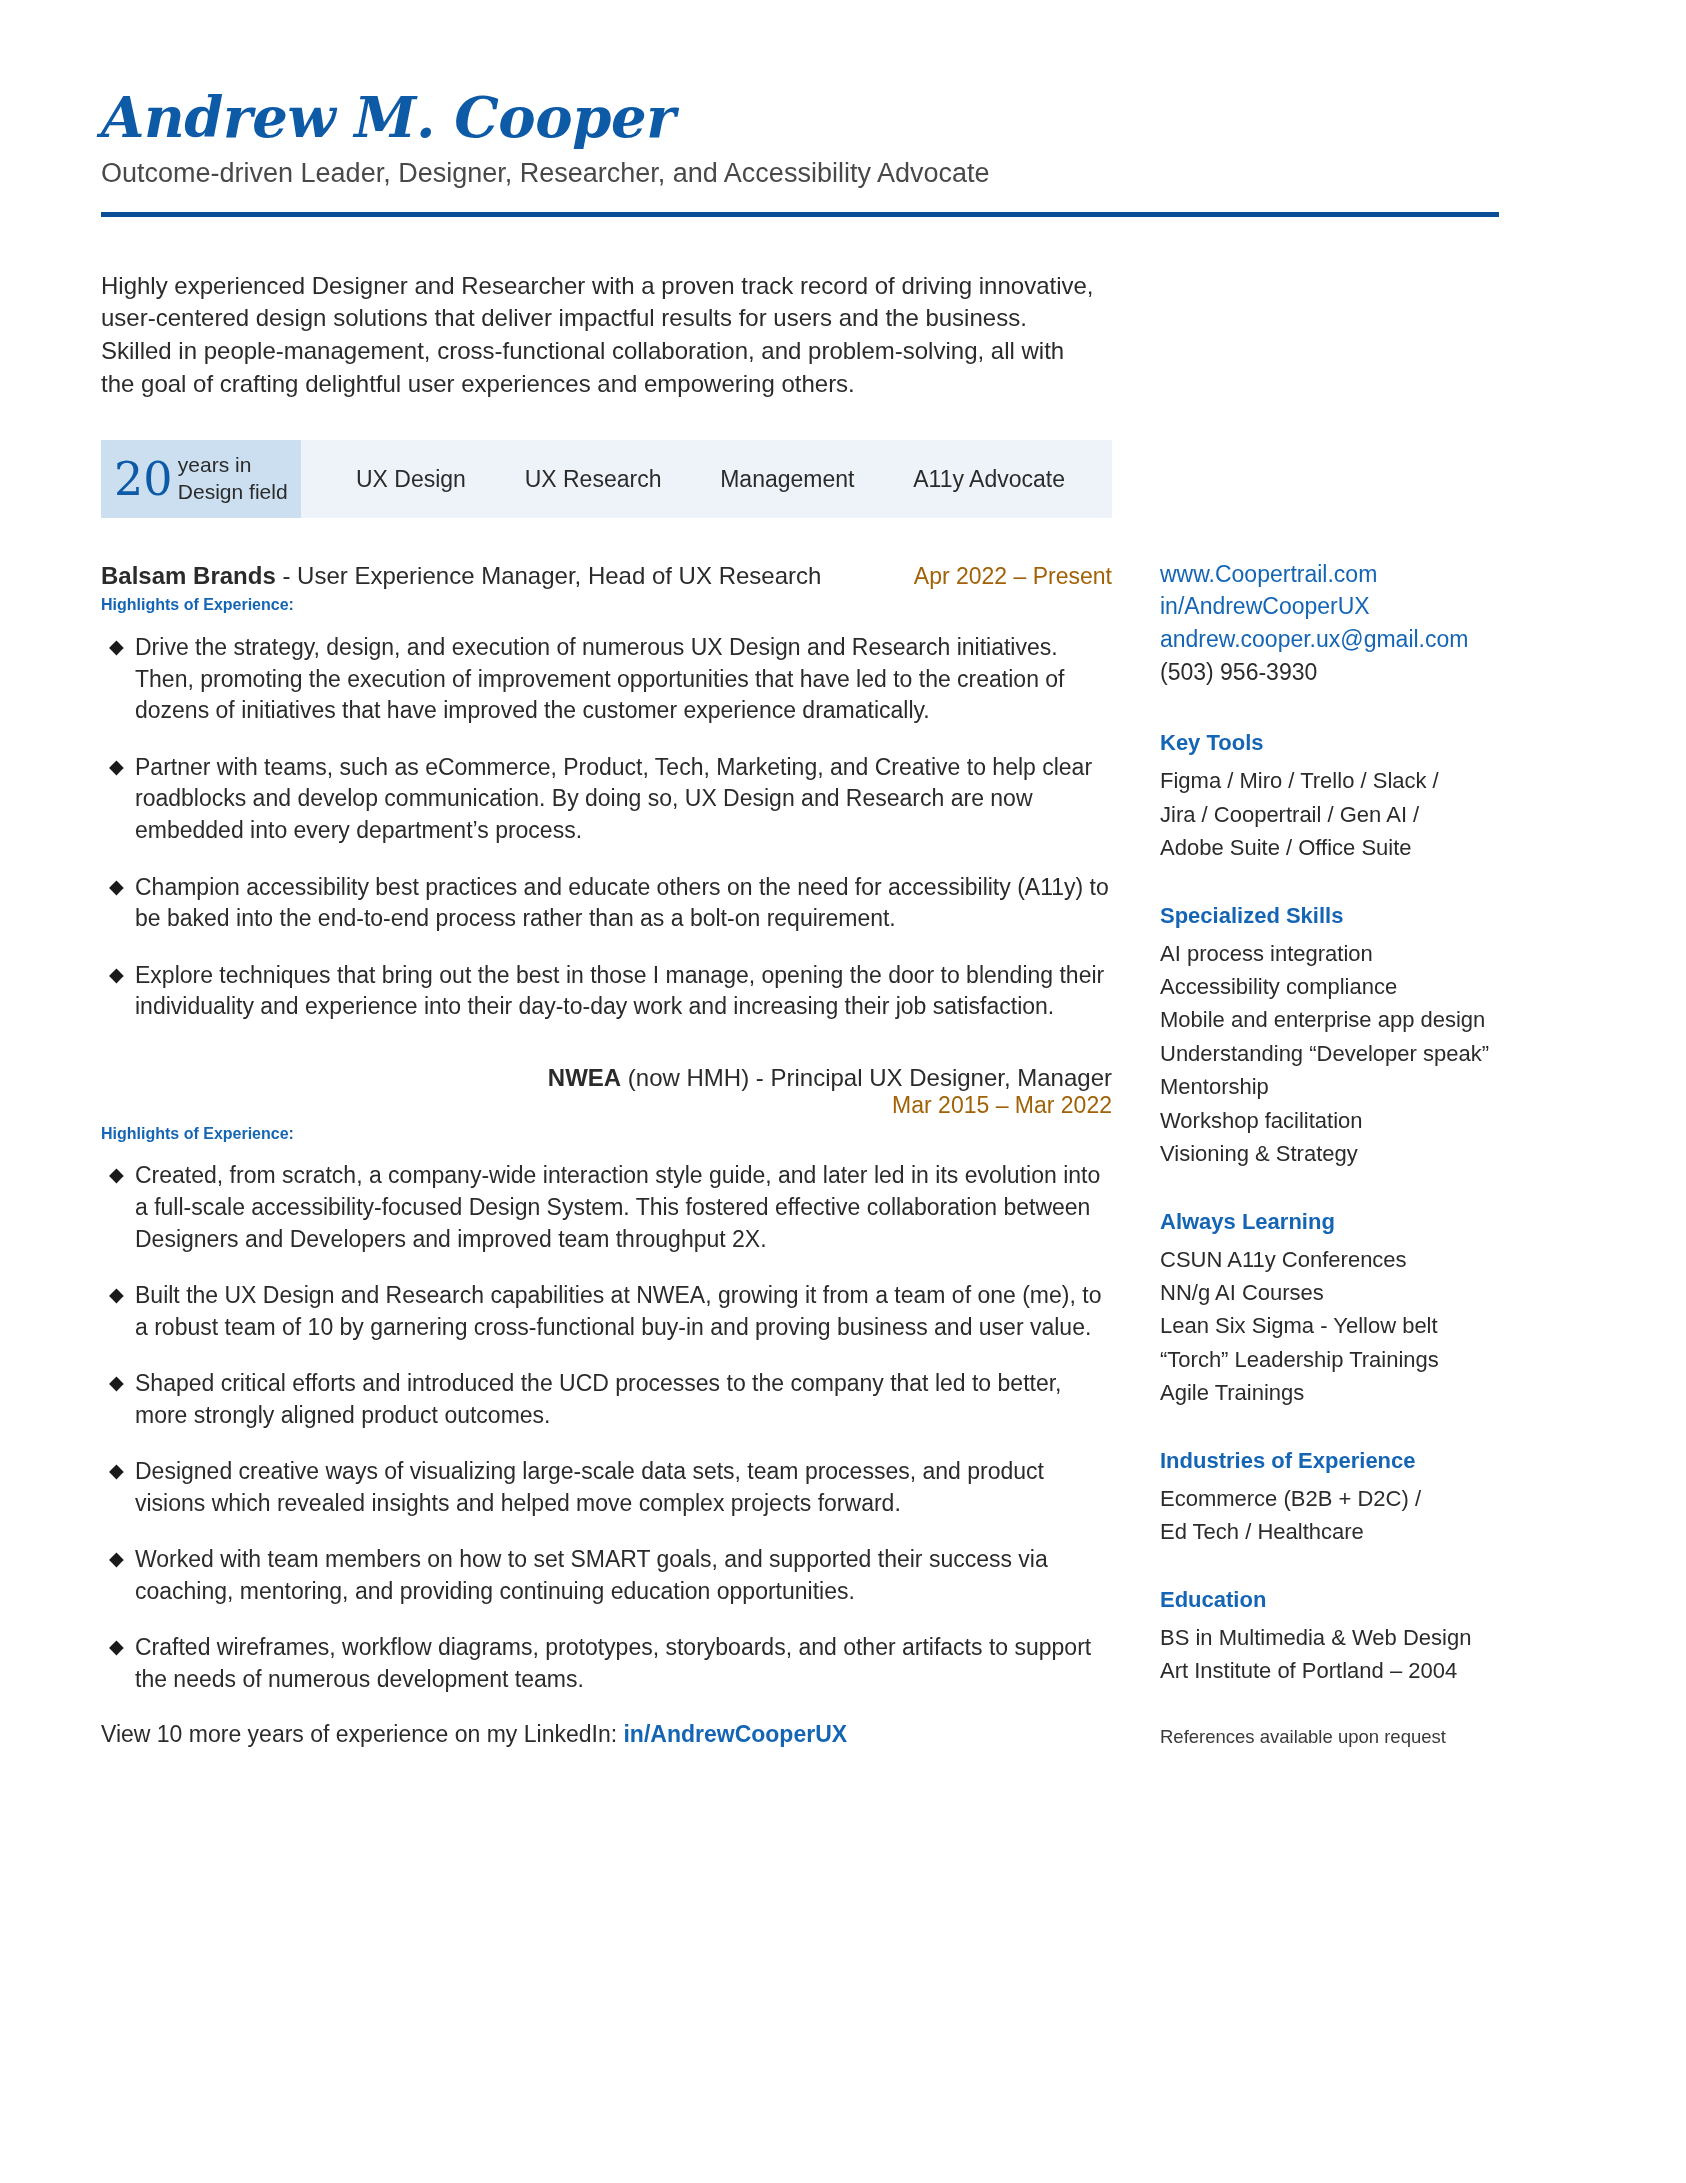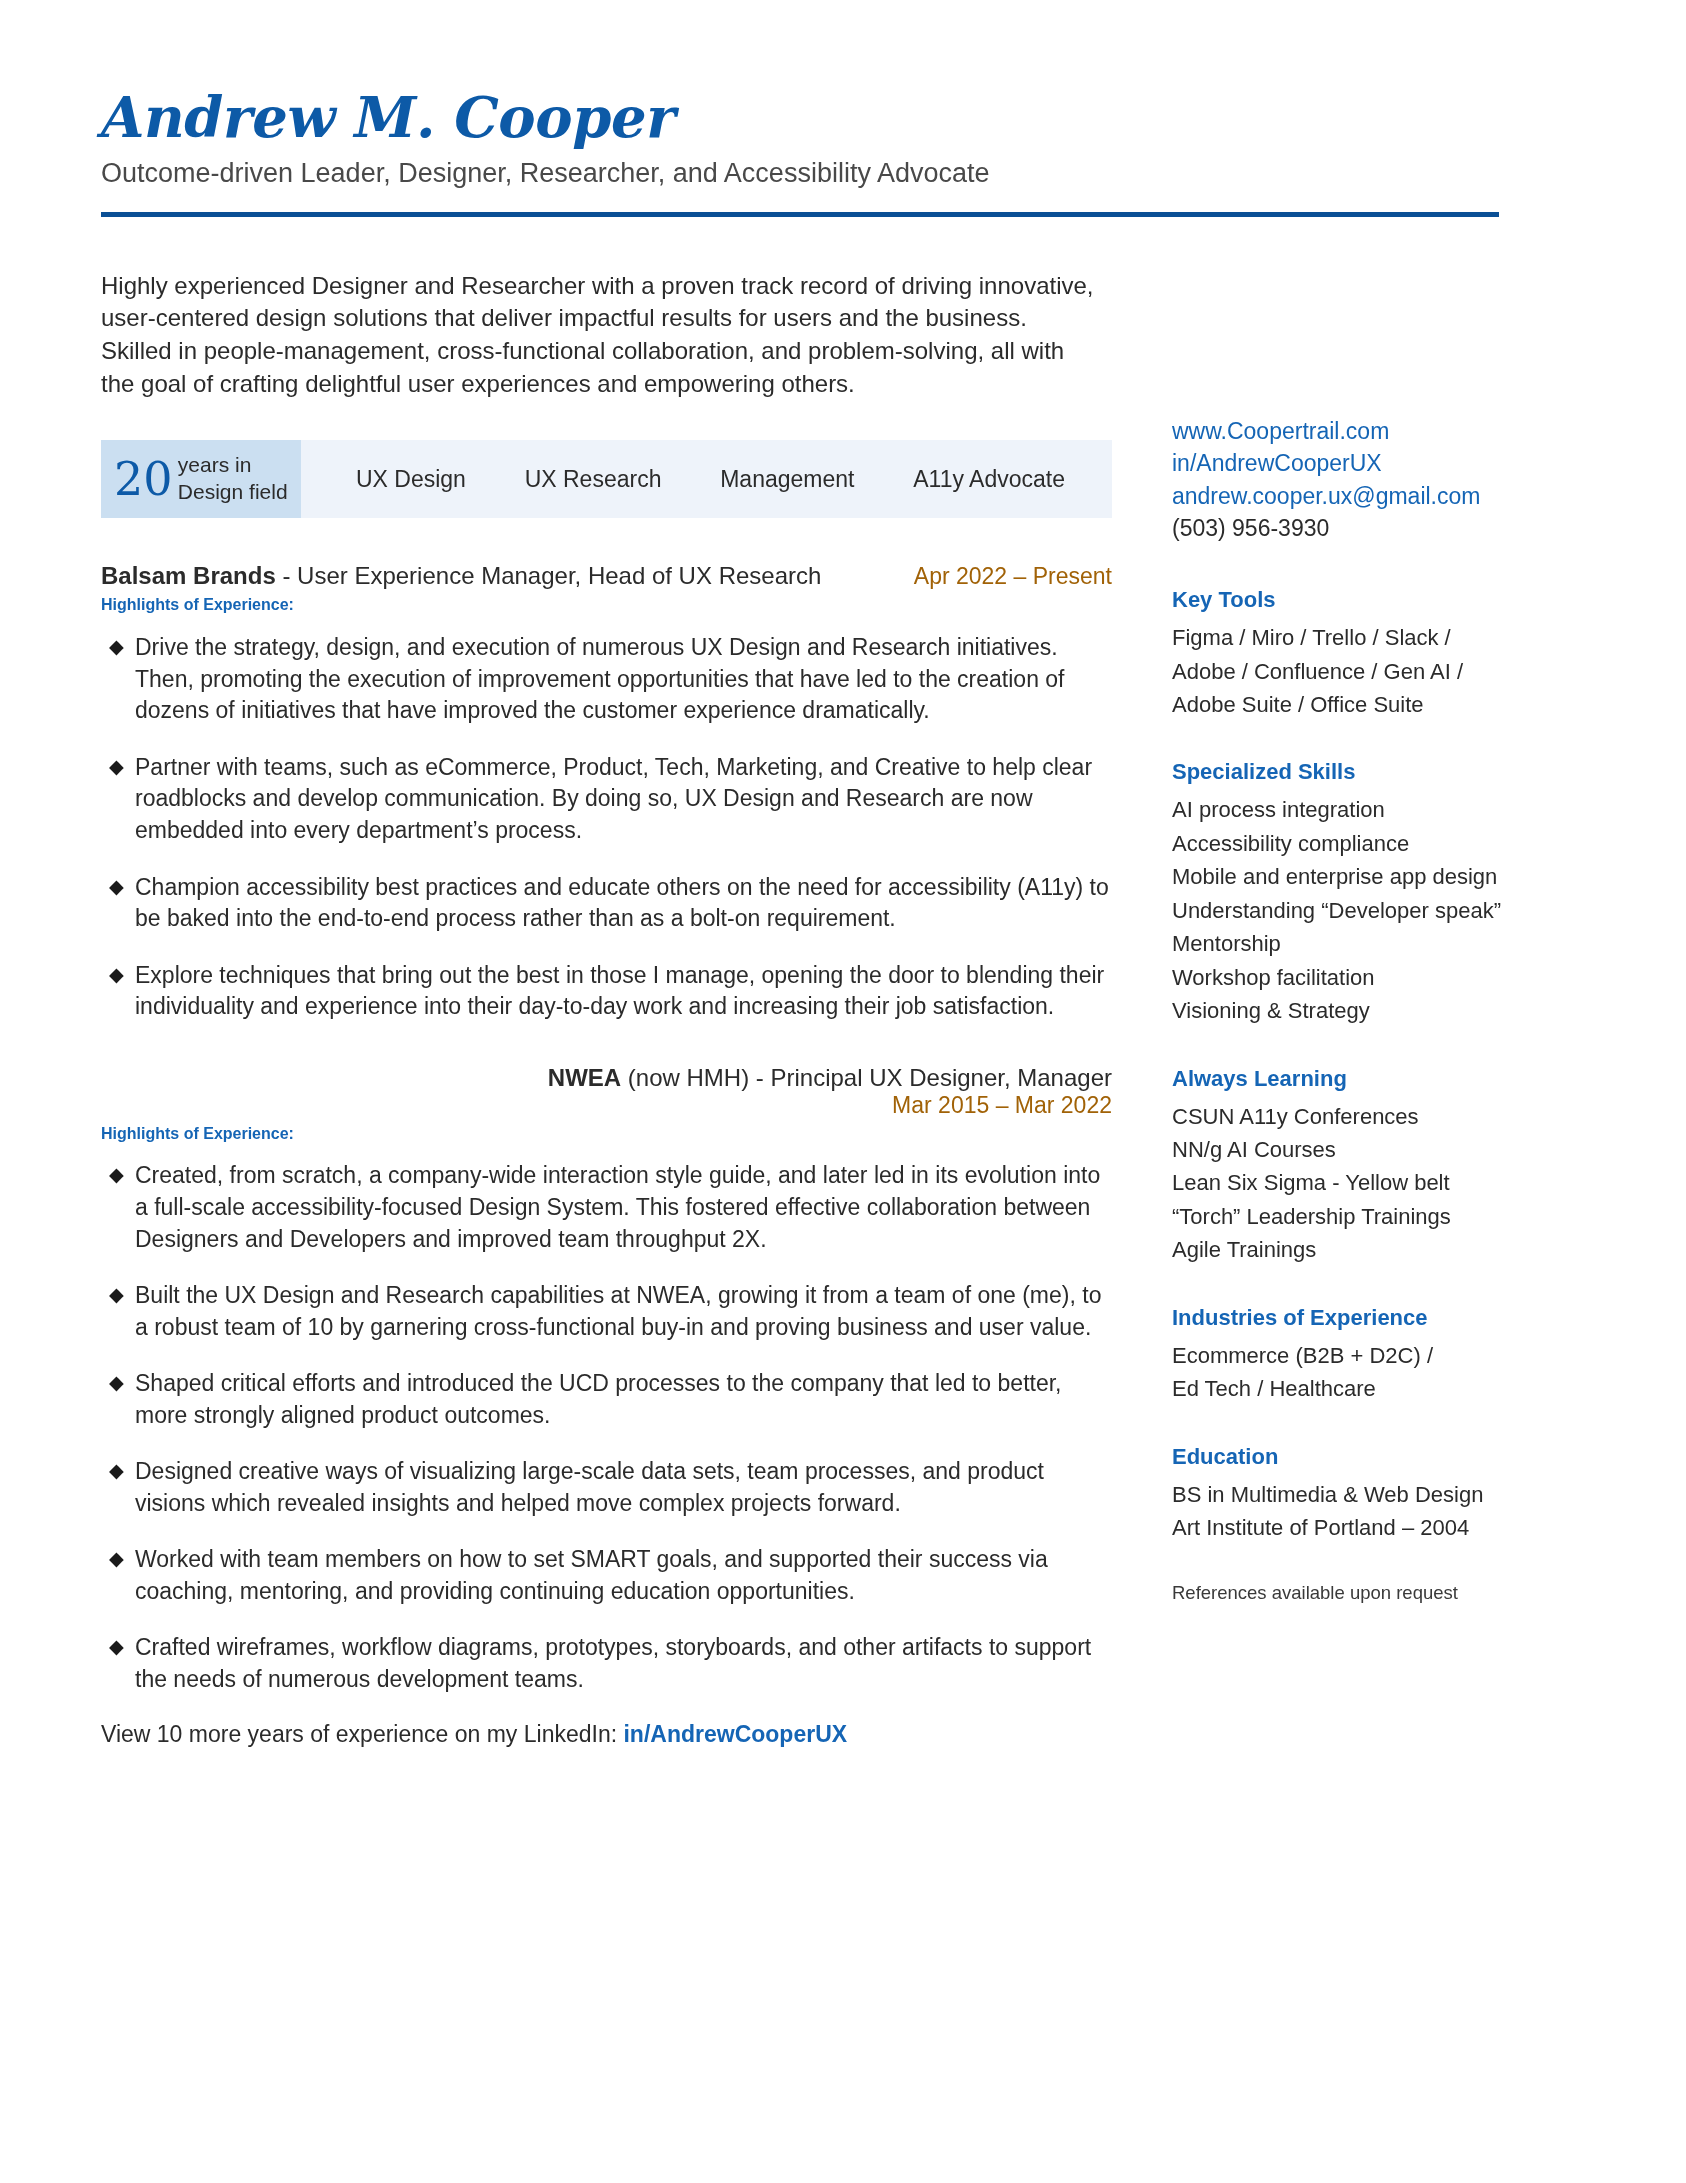--- a/index.html
+++ b/index.html
@@ -42,22 +42,22 @@
   .rule {
     height: 4.4px;
     background: #0a4f95;
     width: 1398px;
     margin: 0 0 53px 0;
   }
 
   
   .columns {
     display: flex;
-    align-items: center;
-    gap: 12px;
+    align-items: flex-end;
+    gap: 0;
   }
   .col-main { width: 1033px; flex: 0 0 1033px; }
   .col-side { width: 422px; flex: 0 0 422px; margin-left: 26px; padding-top: 1.8px;}
 
   
   .summary {
     font-size: 24px;
     line-height: 1.36;
     color: #2b2b2b;
     margin: 0 0 40px 0;
@@ -272,21 +272,21 @@
       <div class="contact">
         <span class="contact-link">www.Coopertrail.com</span>
         <span class="contact-link">in/AndrewCooperUX</span>
         <span class="contact-link">andrew.cooper.ux@gmail.com</span>
         <span class="contact-phone">(503) 956-3930</span>
       </div>
 
       <div class="side-sec">
         <div class="side-h">Key Tools</div>
         <div class="side-line">Figma  /  Miro  /  Trello  /  Slack  /</div>
-        <div class="side-line">Adobe  /  Confluence  /  Gen AI  /</div>
+        <div class="side-line">Jira  /  Coopertrail  /  Gen AI  /</div>
         <div class="side-line">Adobe Suite  /  Office Suite</div>
       </div>
 
       <div class="side-sec">
         <div class="side-h">Specialized Skills</div>
         <div class="side-line">AI process integration</div>
         <div class="side-line">Accessibility compliance</div>
         <div class="side-line">Mobile and enterprise app design</div>
         <div class="side-line">Understanding “Developer speak”</div>
         <div class="side-line">Mentorship</div>

